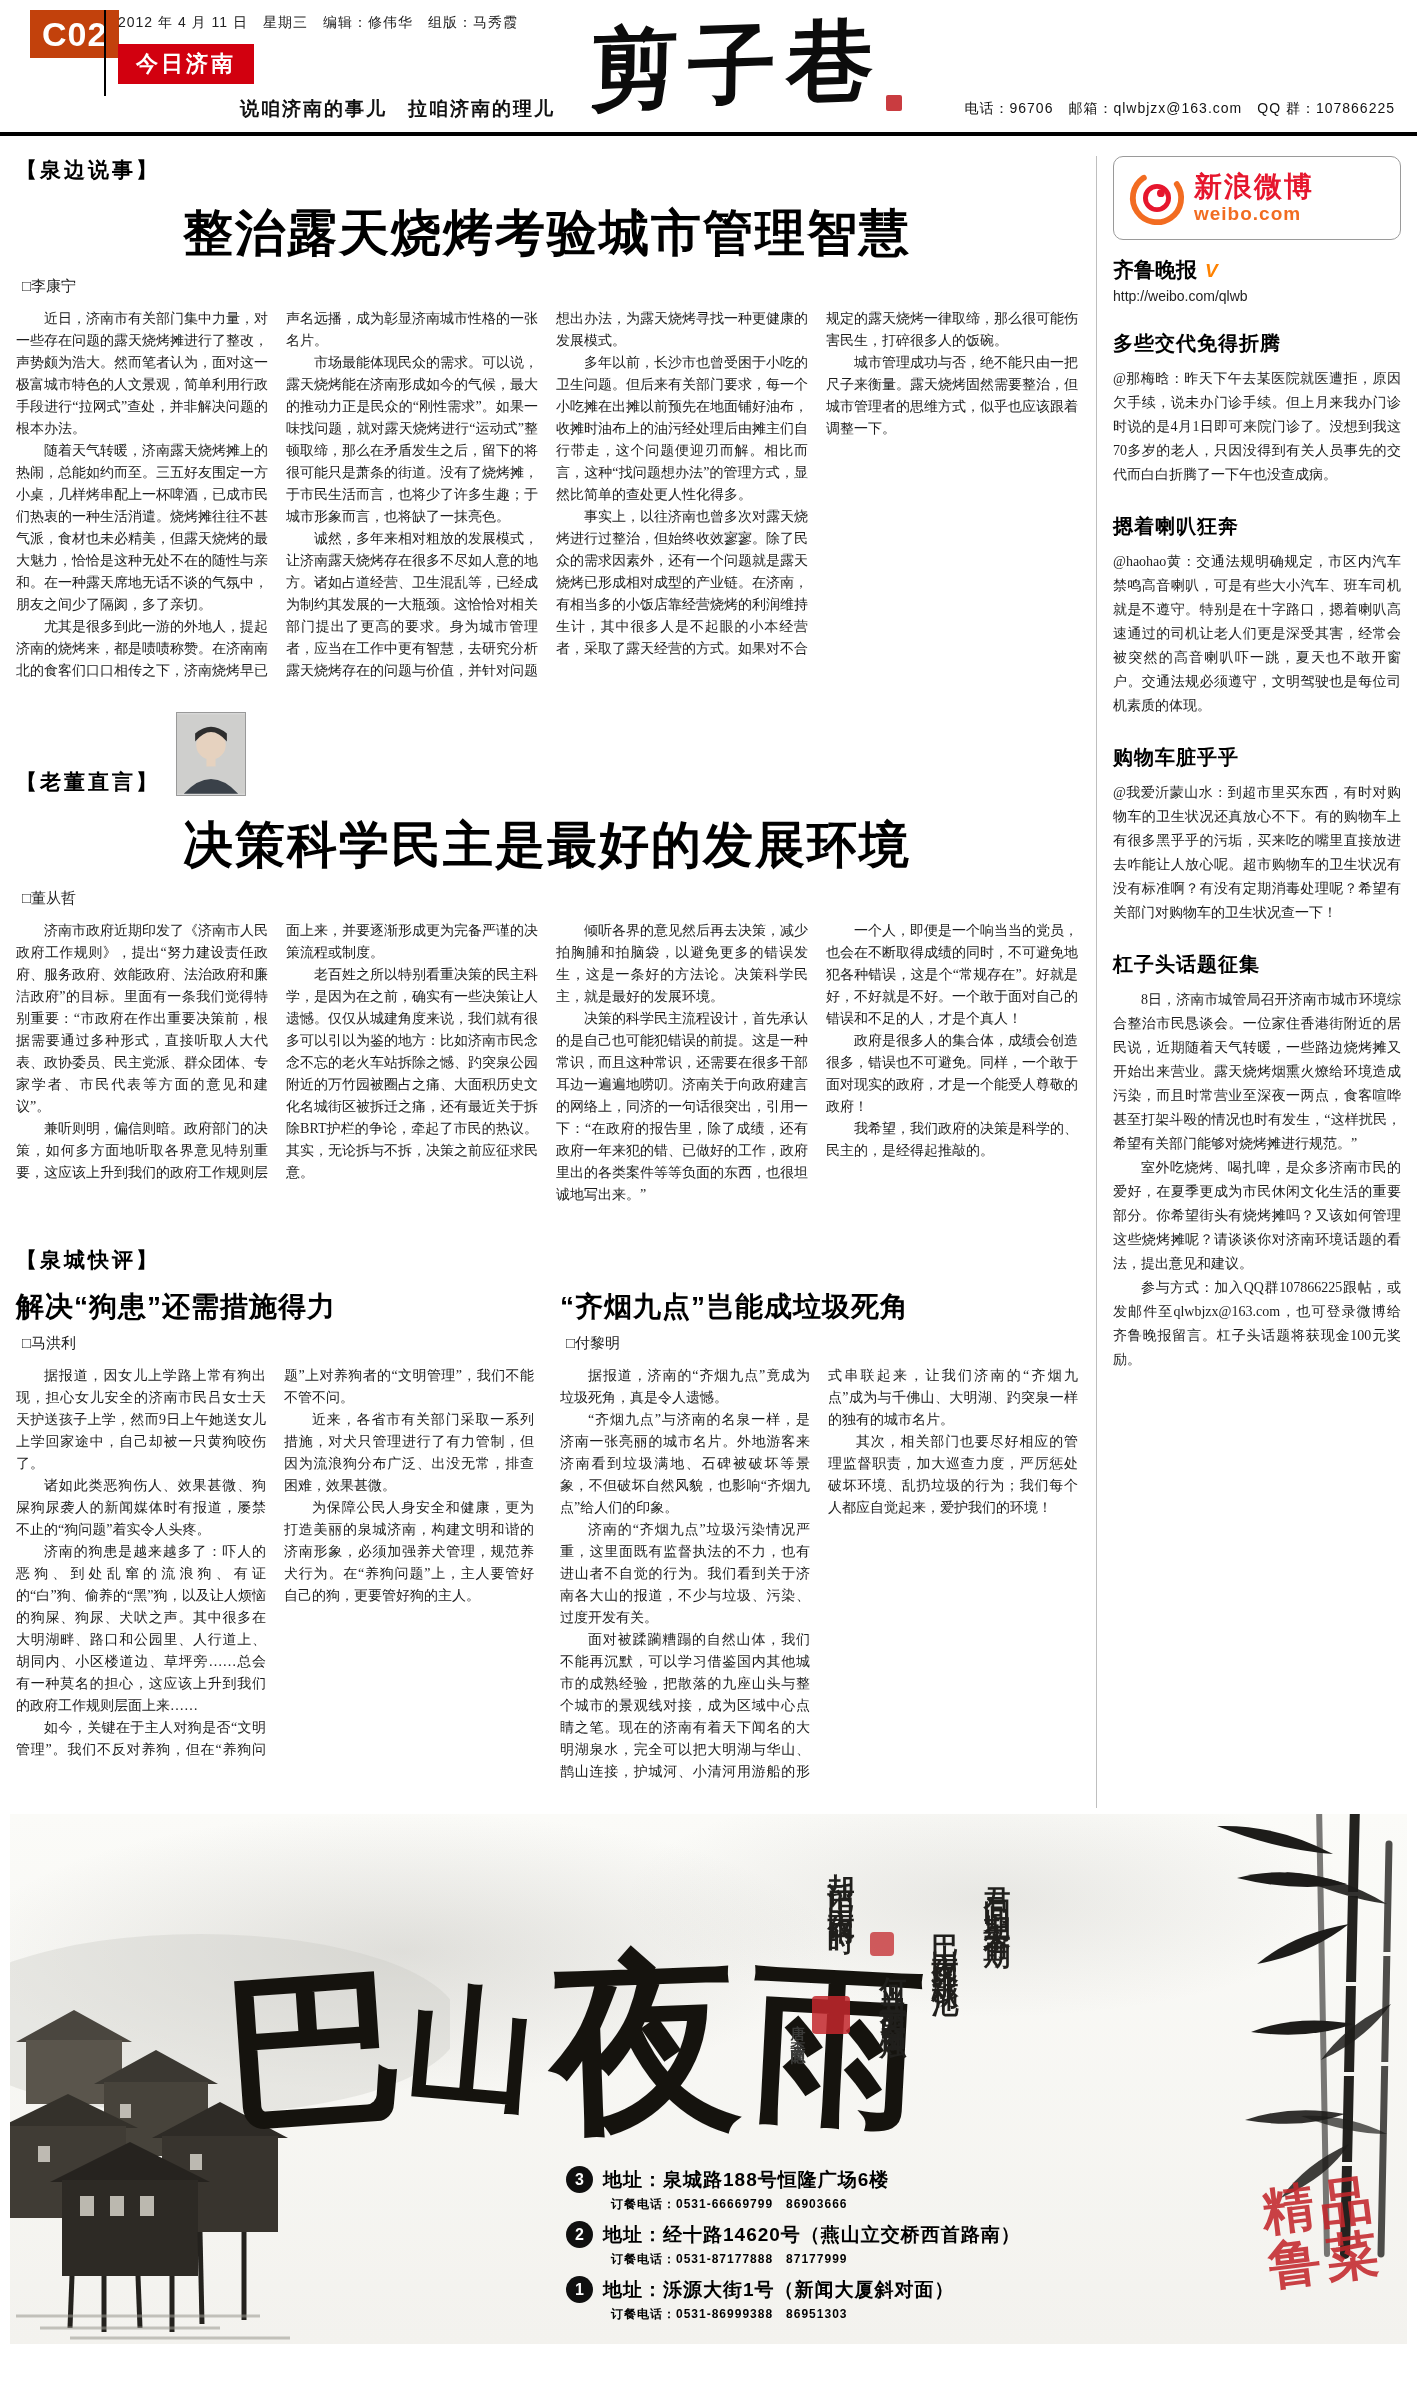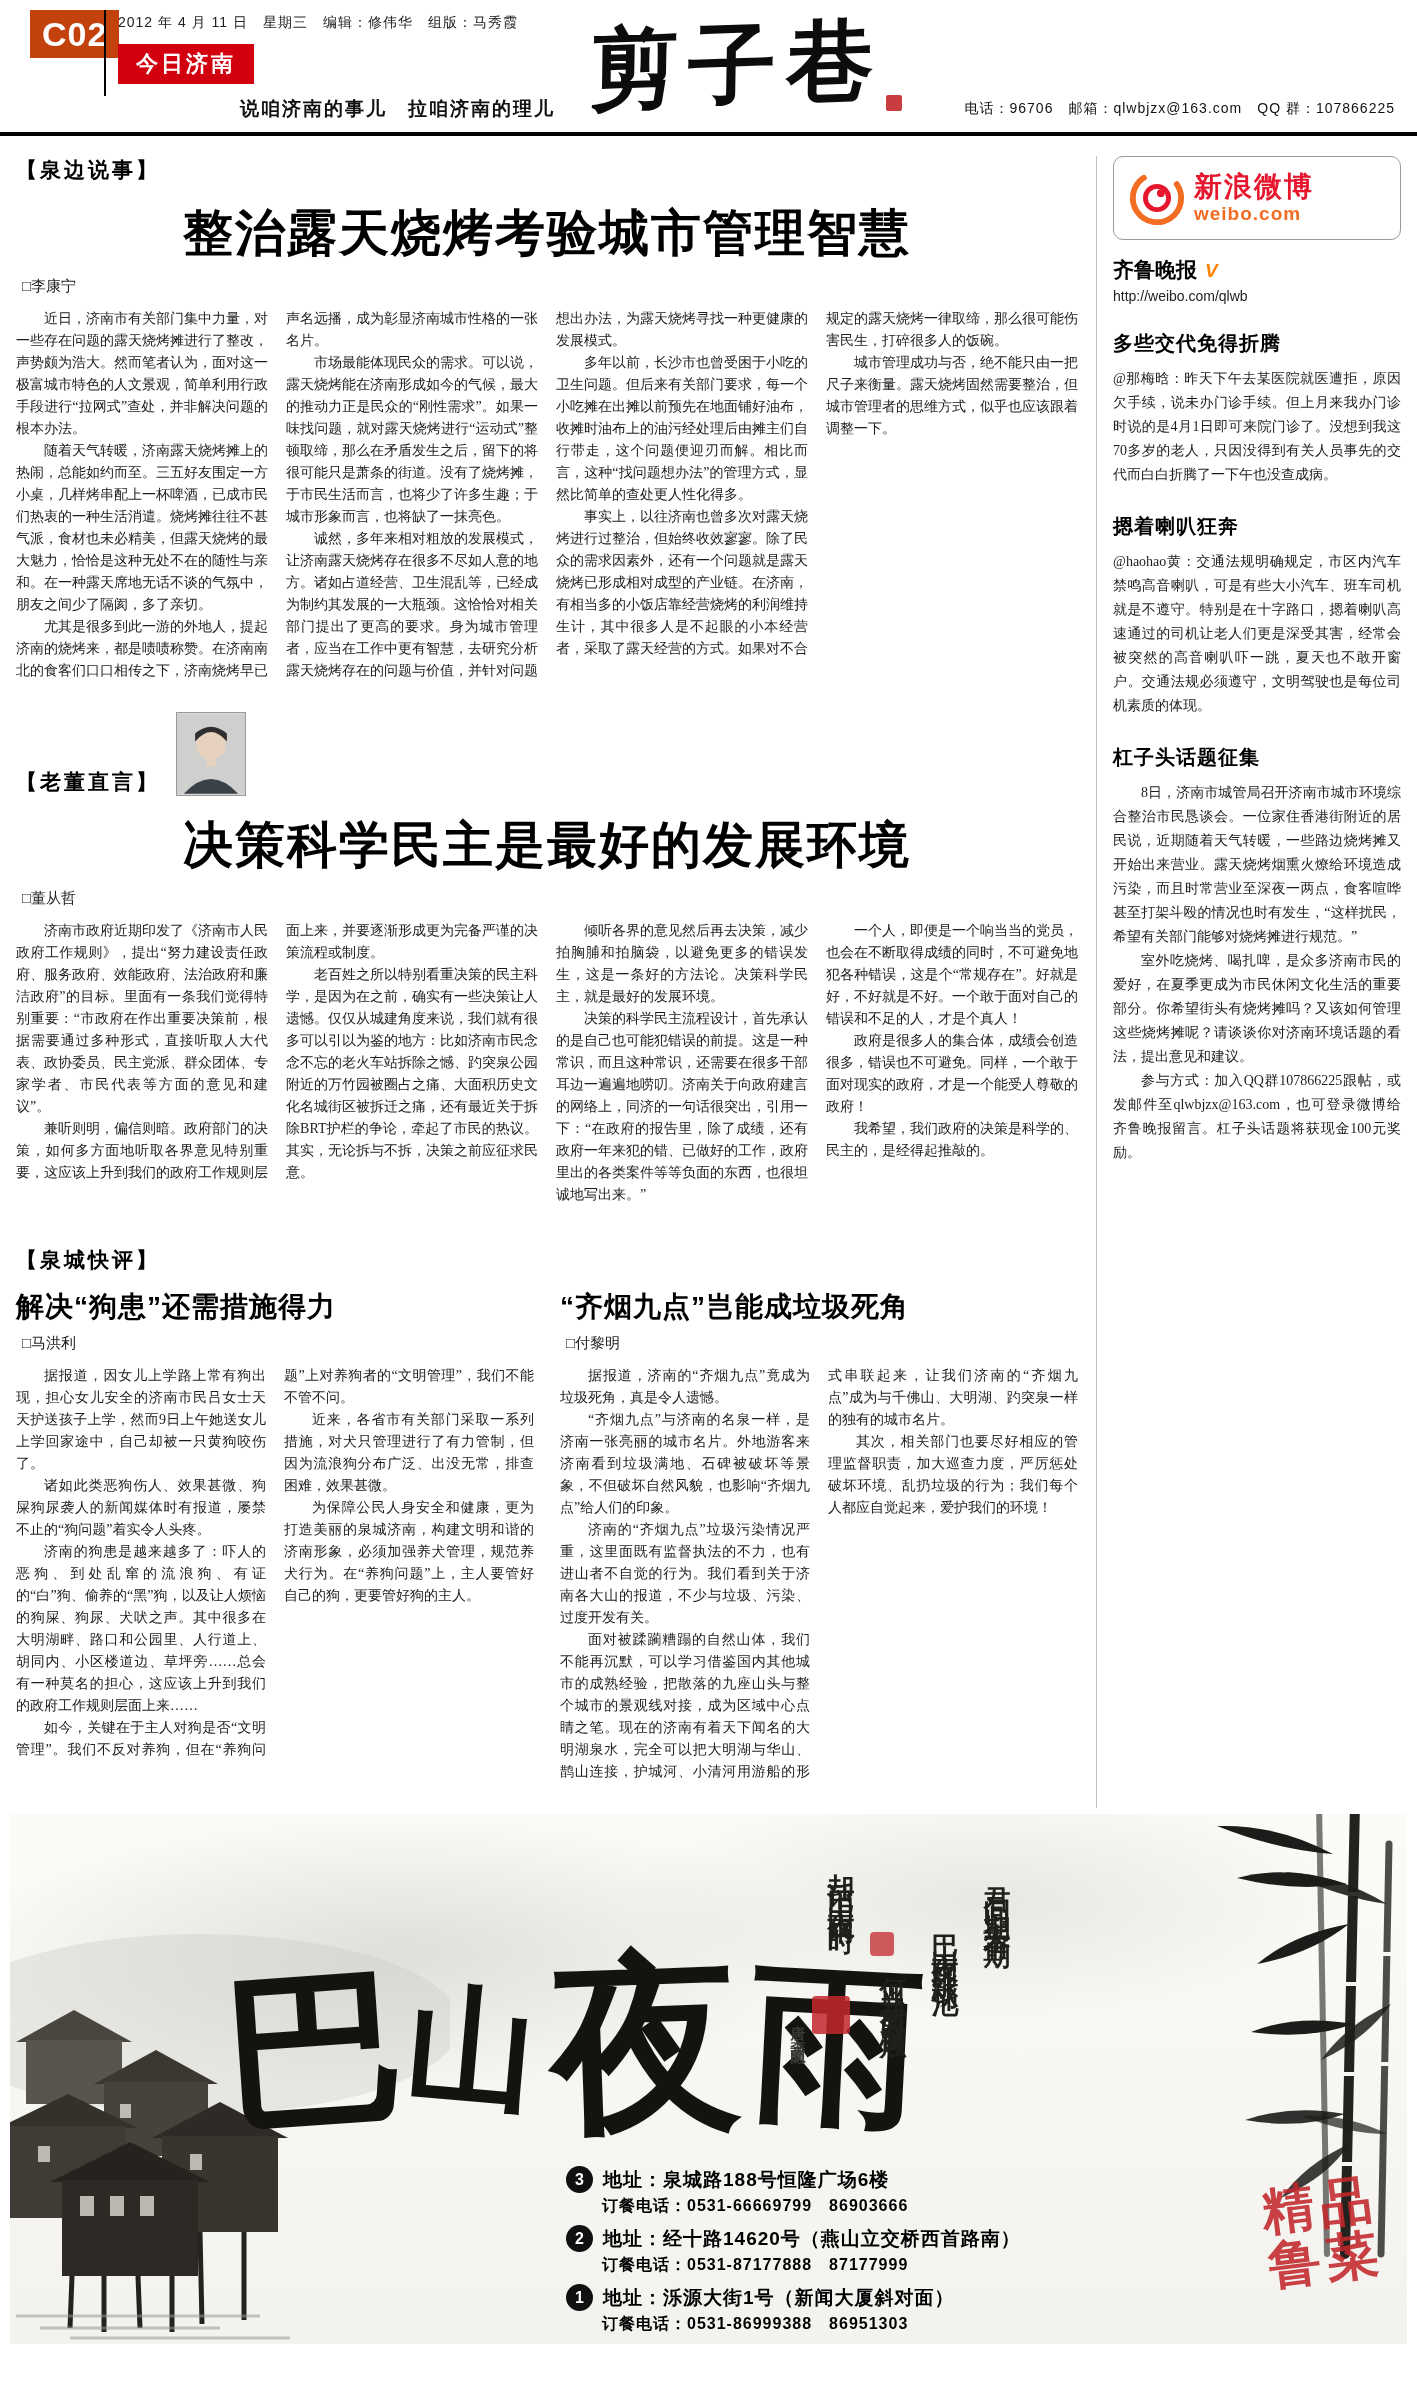--- a/index.html
+++ b/index.html
@@ -106,21 +106,21 @@
                 font-family:"DejaVu Serif","Liberation Serif",serif; font-weight:900;
                 font-size:52px; line-height:1.02; color:rgba(195,39,43,.88); text-align:center; }
 
   .ad-locations { position:absolute; left:556px; top:352px; }
   .loc { margin-bottom:8px; }
   .loc-line { display:flex; align-items:center; gap:10px; }
   .loc-num { width:27px; height:27px; border-radius:50%; background:#101010; color:#fff;
              display:inline-flex; align-items:center; justify-content:center;
              font-size:16px; font-weight:bold; flex:0 0 auto; }
   .loc-addr { font-size:19px; font-weight:bold; color:#000; letter-spacing:1px; }
-  .loc-phone { font-size:16px; font-weight:bold; color:#000; margin:3px 0 0 36px; letter-spacing:1px; }
+  .loc-phone { font-size:12px; font-weight:bold; color:#000; margin:3px 0 0 45px; letter-spacing:1px; }
 </style>
 </head>
 <body>
 
 <div class="page">
 
   <header class="hdr">
     <div class="code-box">C02</div>
     <div class="hdr-vline"></div>
     <div class="hdr-left">
@@ -239,20 +239,26 @@
           </div>
       </div>
 
       <div class="post">
         <h3 class="post-title">摁着喇叭狂奔</h3>
         <div class="post-body">
             <p>@haohao黄：交通法规明确规定，市区内汽车禁鸣高音喇叭，可是有些大小汽车、班车司机就是不遵守。特别是在十字路口，摁着喇叭高速通过的司机让老人们更是深受其害，经常会被突然的高音喇叭吓一跳，夏天也不敢开窗户。交通法规必须遵守，文明驾驶也是每位司机素质的体现。</p>
           </div>
       </div>
 
+      <div class="post">
+        <h3 class="post-title">购物车脏乎乎</h3>
+        <div class="post-body">
+            <p>@我爱沂蒙山水：到超市里买东西，有时对购物车的卫生状况还真放心不下。有的购物车上有很多黑乎乎的污垢，买来吃的嘴里直接放进去咋能让人放心呢。超市购物车的卫生状况有没有标准啊？有没有定期消毒处理呢？希望有关部门对购物车的卫生状况查一下！</p>
+          </div>
+      </div>
 
       <div class="post post-indent">
         <h3 class="post-title">杠子头话题征集</h3>
         <div class="post-body">
             <p>8日，济南市城管局召开济南市城市环境综合整治市民恳谈会。一位家住香港街附近的居民说，近期随着天气转暖，一些路边烧烤摊又开始出来营业。露天烧烤烟熏火燎给环境造成污染，而且时常营业至深夜一两点，食客喧哗甚至打架斗殴的情况也时有发生，“这样扰民，希望有关部门能够对烧烤摊进行规范。”</p>
             <p>室外吃烧烤、喝扎啤，是众多济南市民的爱好，在夏季更成为市民休闲文化生活的重要部分。你希望街头有烧烤摊吗？又该如何管理这些烧烤摊呢？请谈谈你对济南环境话题的看法，提出意见和建议。</p>
             <p>参与方式：加入QQ群107866225跟帖，或发邮件至qlwbjzx@163.com，也可登录微博给齐鲁晚报留言。杠子头话题将获现金100元奖励。</p>
           </div>
       </div>
     </aside>

